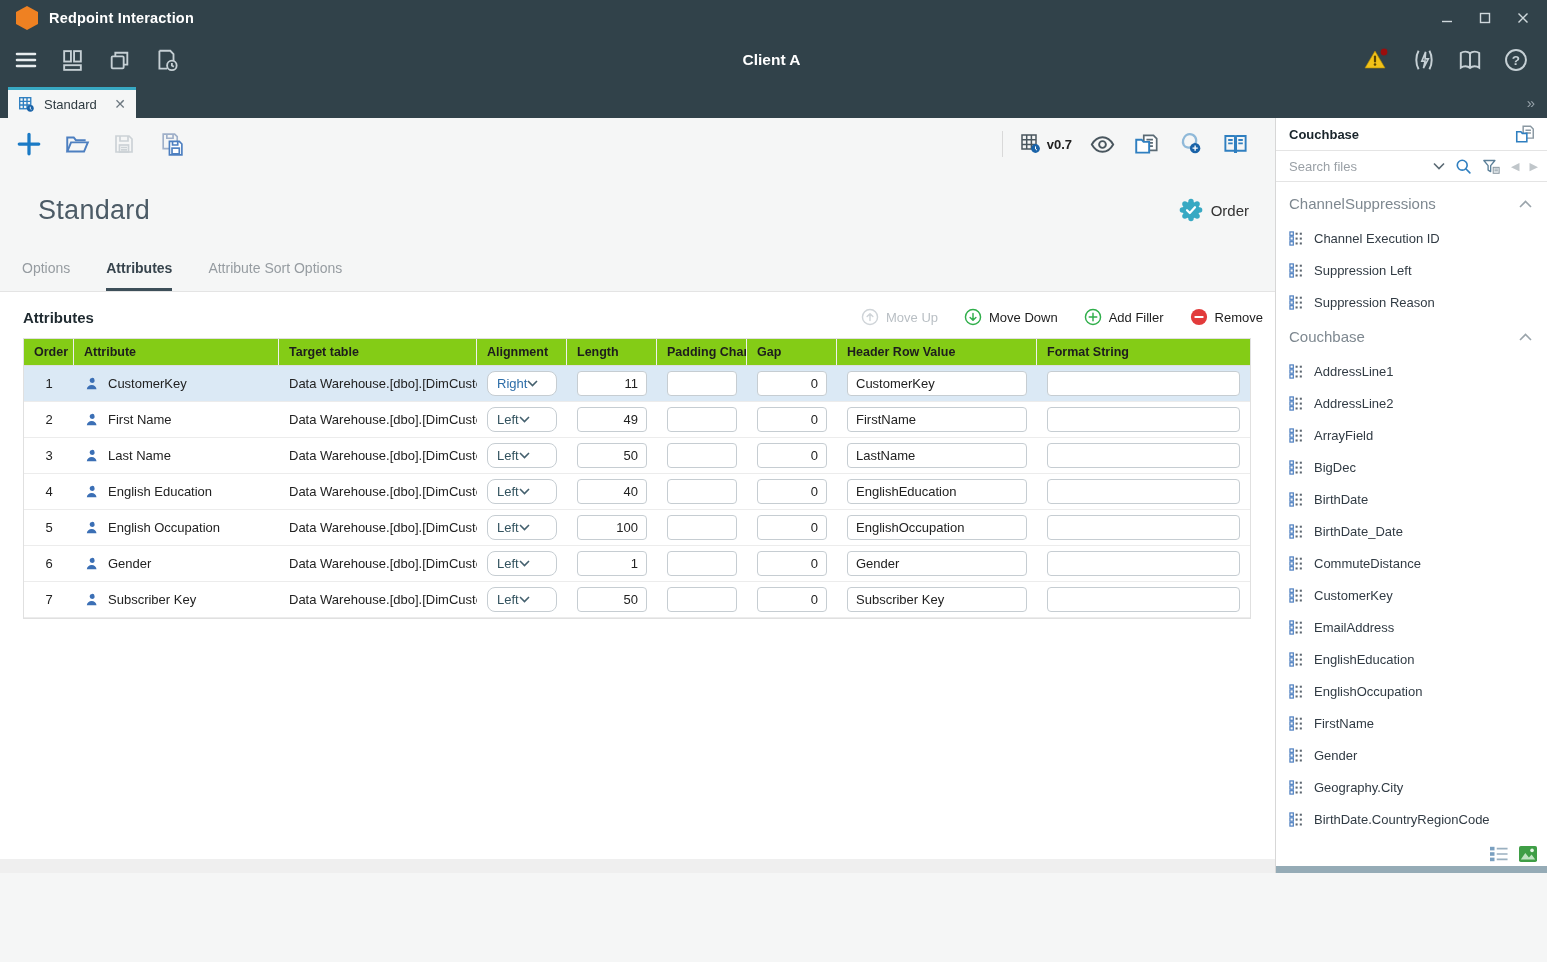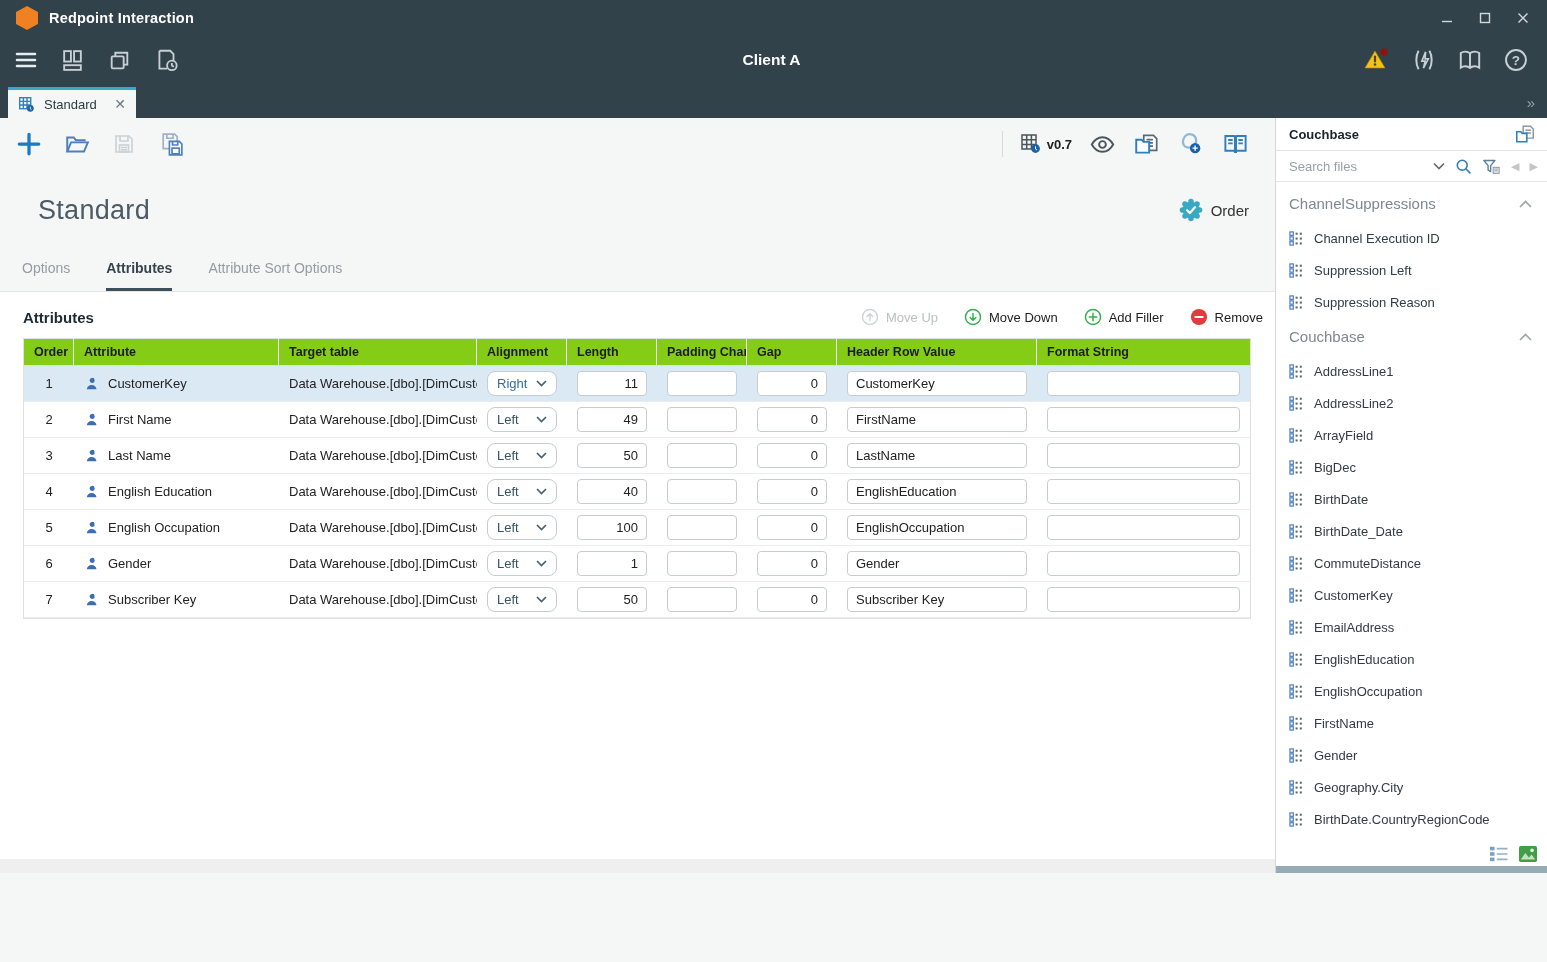--- a/index.html
+++ b/index.html
@@ -64,21 +64,21 @@
   .thead{height:27px;border-bottom:1px solid #dedede;background:#84cc16;}
   .th{display:flex;align-items:center;padding:0 10px;font-size:12.5px;font-weight:bold;color:#1d1d1d;border-right:1px solid #efefef;overflow:hidden;white-space:nowrap;}
   .th:last-child{border-right:none;}
   .trow{height:36px;align-items:center;border-bottom:1px solid #ececec;background:#fff;}
   .trow.selected{background:#dbe9f5;}
   .td{padding:0 10px;overflow:hidden;white-space:nowrap;font-size:13px;color:#222;display:flex;align-items:center;}
   .td.center{justify-content:center;}
   .attr-cell{gap:9px;}
   .tin{height:25px;width:100%;border:1px solid #c6cdd2;border-radius:4px;background:#fff;font-family:"Liberation Sans",sans-serif;font-size:13px;color:#222;padding:0 8px;outline:none;}
   .tin.num{text-align:right;}
-  .sel{height:25px;width:80px;border:1px solid #c6cdd2;border-radius:8px;background:#fff;display:flex;align-items:center;justify-content:space-between;padding:0 9px;font-size:13px;color:#33535f;cursor:pointer;}
+  .sel{height:25px;width:80px;border:1px solid #c6cdd2;border-radius:8px;background:#fff;display:flex;align-items:center;justify-content:flex-start;padding:0 9px;font-size:13px;color:#33535f;cursor:pointer;}
   .trow.selected .sel{color:#2d6da8;}
 
   .main-bottom{height:14px;background:#efefef;}
 
   
   .sidebar{width:272px;background:#fff;border-left:1px solid #d7d7d7;display:flex;flex-direction:column;position:relative;}
   .sb-tabs{display:flex;align-items:flex-end;gap:26px;padding:9px 12px 0 13px;border-bottom:1px solid #e4e4e4;height:33px;}
   .sb-tab{font-size:14.5px;color:#6d7880;padding-bottom:6px;cursor:pointer;border-bottom:3px solid transparent;}
   .sb-tab.active{color:#2b3942;border-bottom-color:#3d4f59;}
   .sb-add{margin-left:auto;color:#1a7ac5;font-size:26px;font-weight:300;line-height:20px;cursor:pointer;padding-bottom:4px;}

